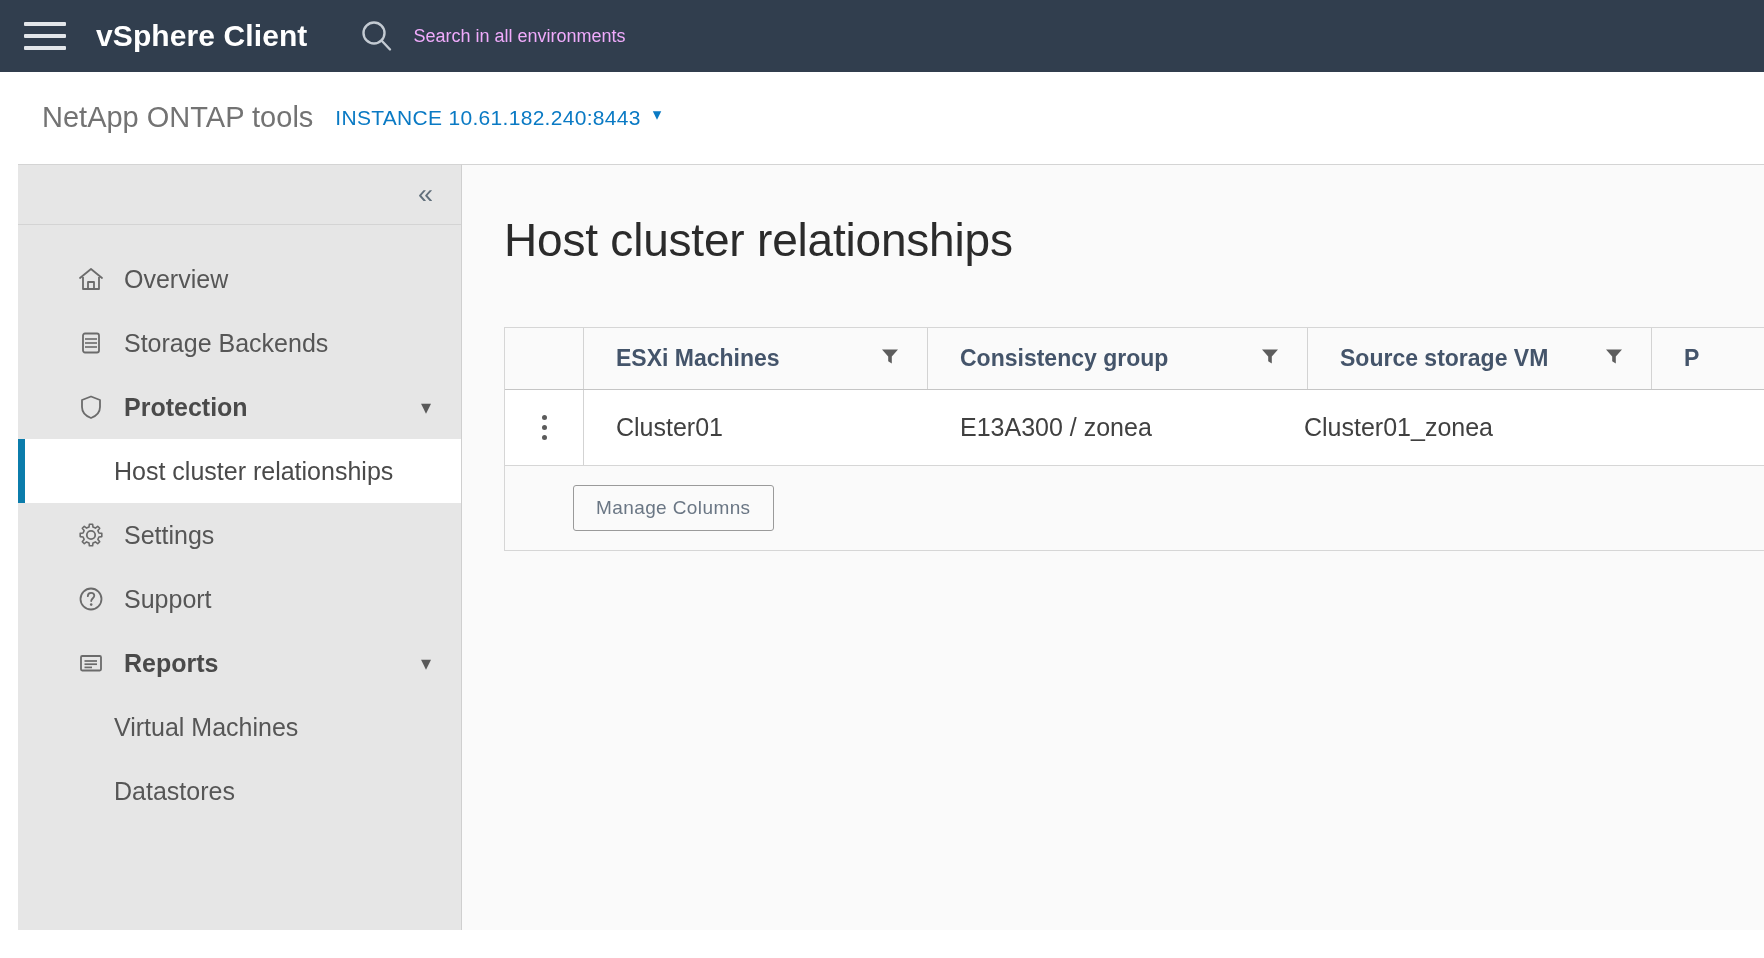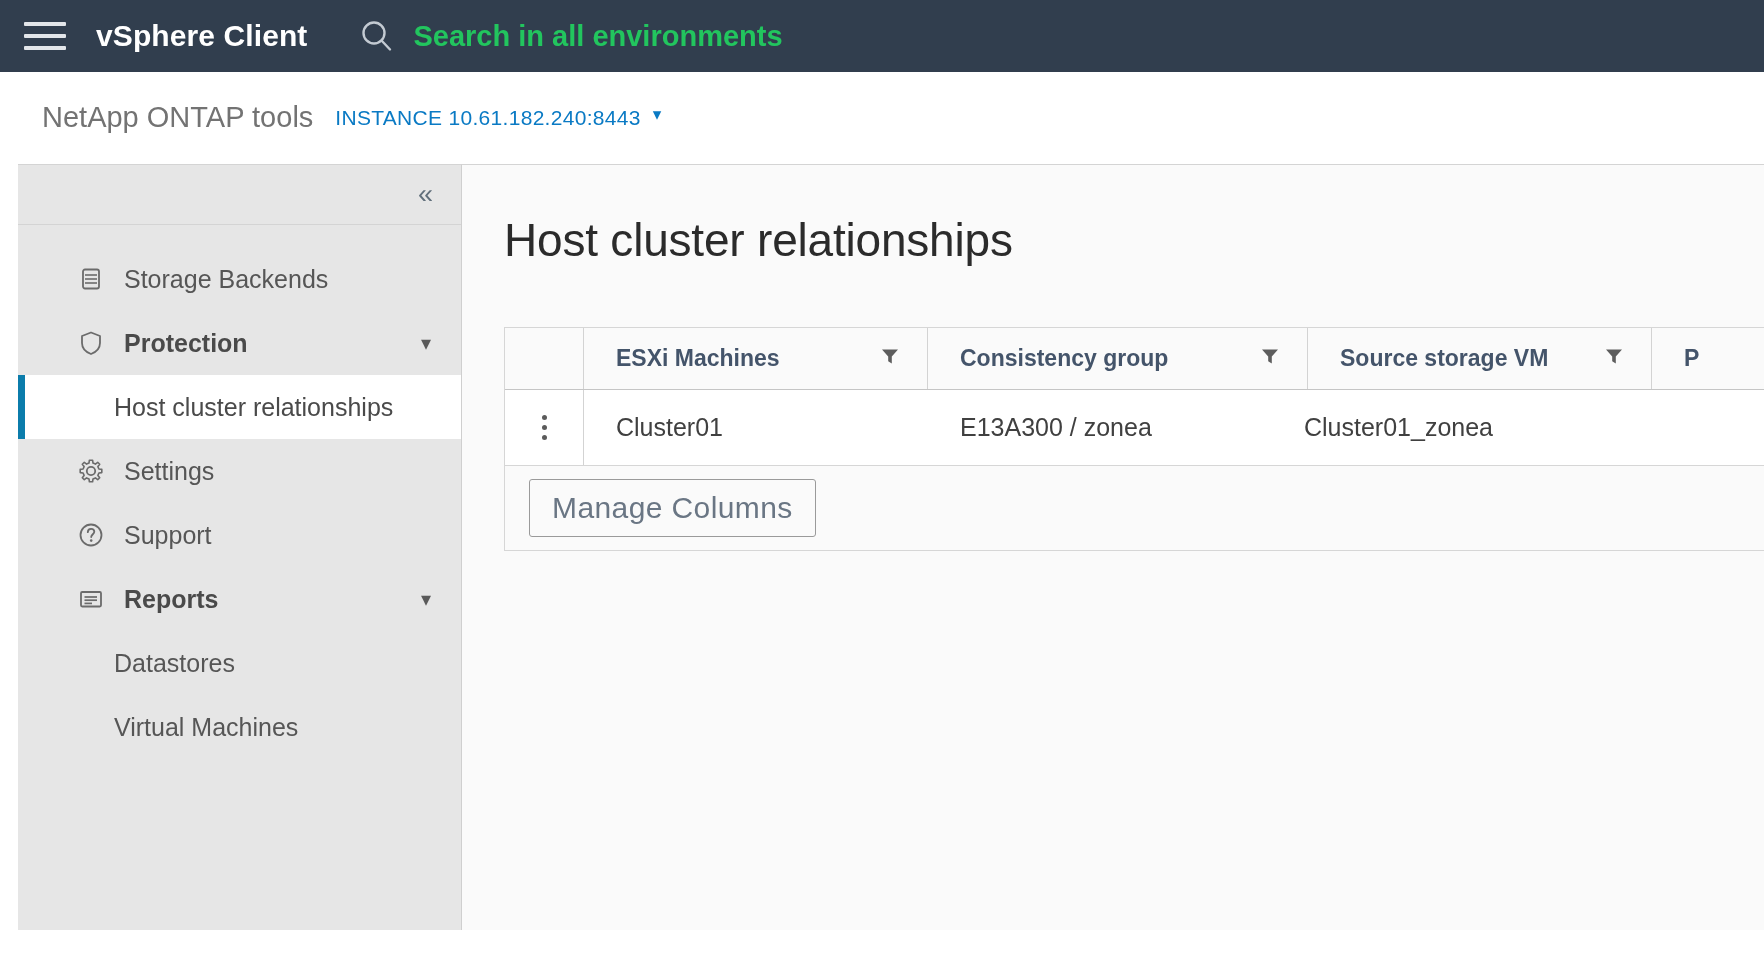--- a/index.html
+++ b/index.html
@@ -46,24 +46,23 @@
     white-space: nowrap;
   }
   .search-wrap {
     display: flex;
     align-items: center;
     gap: 18px;
     cursor: text;
   }
   .search-icon svg { display: block; }
   .search-placeholder {
-    color: #22c55e;
-    font-size: 29px;
-    white-space: nowrap;
-    font-weight: bold;
+    color: #f0abfc;
+    font-size: 18px;
+    white-space: nowrap;
   }
 
   
   .ontap-bar {
     height: 92px;
     background: #ffffff;
     display: flex;
     align-items: center;
     padding-left: 42px;
     gap: 22px;
@@ -280,27 +279,28 @@
     height: 84px;
     display: flex;
     align-items: center;
     padding-left: 24px;
     background: #fafafa;
   }
   .manage-columns-btn {
     border: 1px solid #9a9a9a;
     background: #fafafa;
     color: #6a7684;
-    font-size: 30px;
+    font-size: 19px;
     font-family: "Liberation Sans", sans-serif;
     padding: 11px 22px;
     border-radius: 3px;
     cursor: pointer;
     letter-spacing: 0.4px;
     white-space: nowrap;
+    margin-left: 44px;
   }
 </style>
 </head>
 <body>
 
 <div class="vsphere-bar">
   <div class="hamburger">
     <span></span>
     <span></span>
     <span></span>
@@ -328,20 +328,30 @@
 <div class="body-wrap">
 
   <div class="sidebar">
 
     <div class="sidebar-collapse-row">
       <span class="collapse-btn">«</span>
     </div>
 
     <div class="nav-list">
 
+      <div class="nav-item">
+        <span class="nav-icon">
+          <svg width="28" height="28" viewBox="0 0 28 28">
+            <path d="M3 13 L14 4 L25 13" fill="none" stroke="#6b6b6b" stroke-width="1.8" stroke-linejoin="round" stroke-linecap="round"></path>
+            <path d="M6 12 V24 H22 V12" fill="none" stroke="#6b6b6b" stroke-width="1.8" stroke-linejoin="round"></path>
+            <path d="M11 24 V17 H17 V24" fill="none" stroke="#6b6b6b" stroke-width="1.8" stroke-linejoin="round"></path>
+          </svg>
+        </span>
+        <span class="nav-label">Overview</span>
+      </div>
 
       <div class="nav-item">
         <span class="nav-icon">
           <svg width="28" height="28" viewBox="0 0 28 28">
             <rect x="6" y="4.5" width="16" height="19" rx="2" fill="none" stroke="#6b6b6b" stroke-width="1.8"></rect>
             <line x1="8" y1="10" x2="20" y2="10" stroke="#6b6b6b" stroke-width="1.6"></line>
             <line x1="8" y1="14" x2="20" y2="14" stroke="#6b6b6b" stroke-width="1.6"></line>
             <line x1="8" y1="18" x2="20" y2="18" stroke="#6b6b6b" stroke-width="1.6"></line>
           </svg>
         </span>
@@ -390,25 +400,25 @@
             <line x1="7.5" y1="12" x2="20" y2="12" stroke="#6b6b6b" stroke-width="1.7"></line>
             <line x1="7.5" y1="15.2" x2="20" y2="15.2" stroke="#6b6b6b" stroke-width="1.7"></line>
             <line x1="7.5" y1="18.4" x2="15" y2="18.4" stroke="#6b6b6b" stroke-width="1.7"></line>
           </svg>
         </span>
         <span class="nav-label">Reports</span>
         <span class="nav-chevron">▾</span>
       </div>
 
       <div class="nav-sub">
+        <span>Virtual Machines</span>
+      </div>
+
+      <div class="nav-sub">
         <span>Datastores</span>
-      </div>
-
-      <div class="nav-sub">
-        <span>Virtual Machines</span>
       </div>
 
     </div>
   </div>
 
   <div class="content">
 
     <h1 class="page-title">Host cluster relationships</h1>
 
     <div class="table-card">

